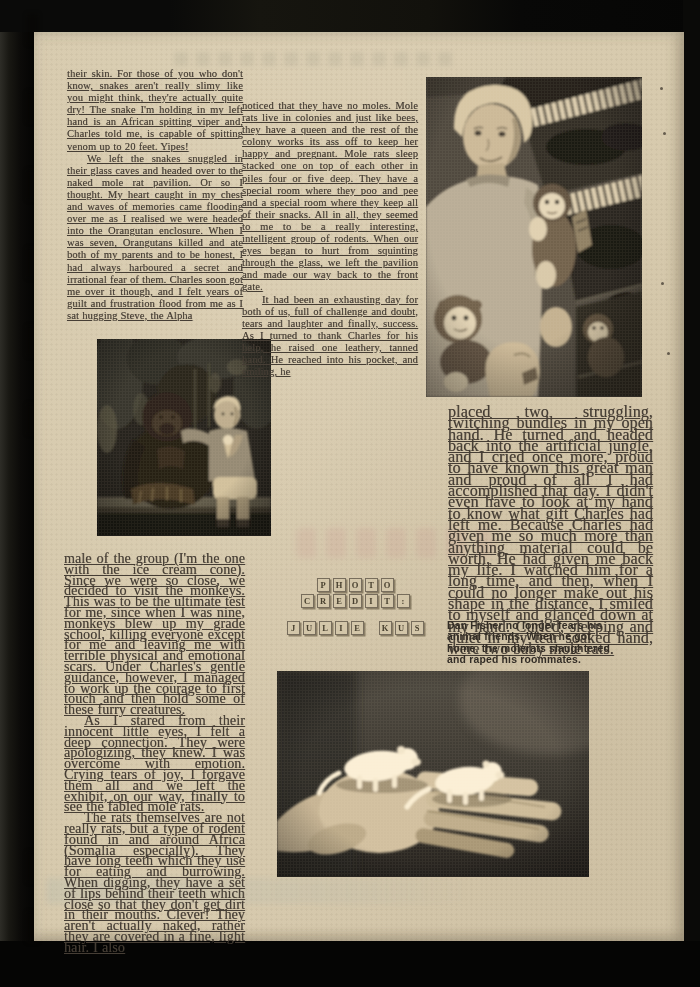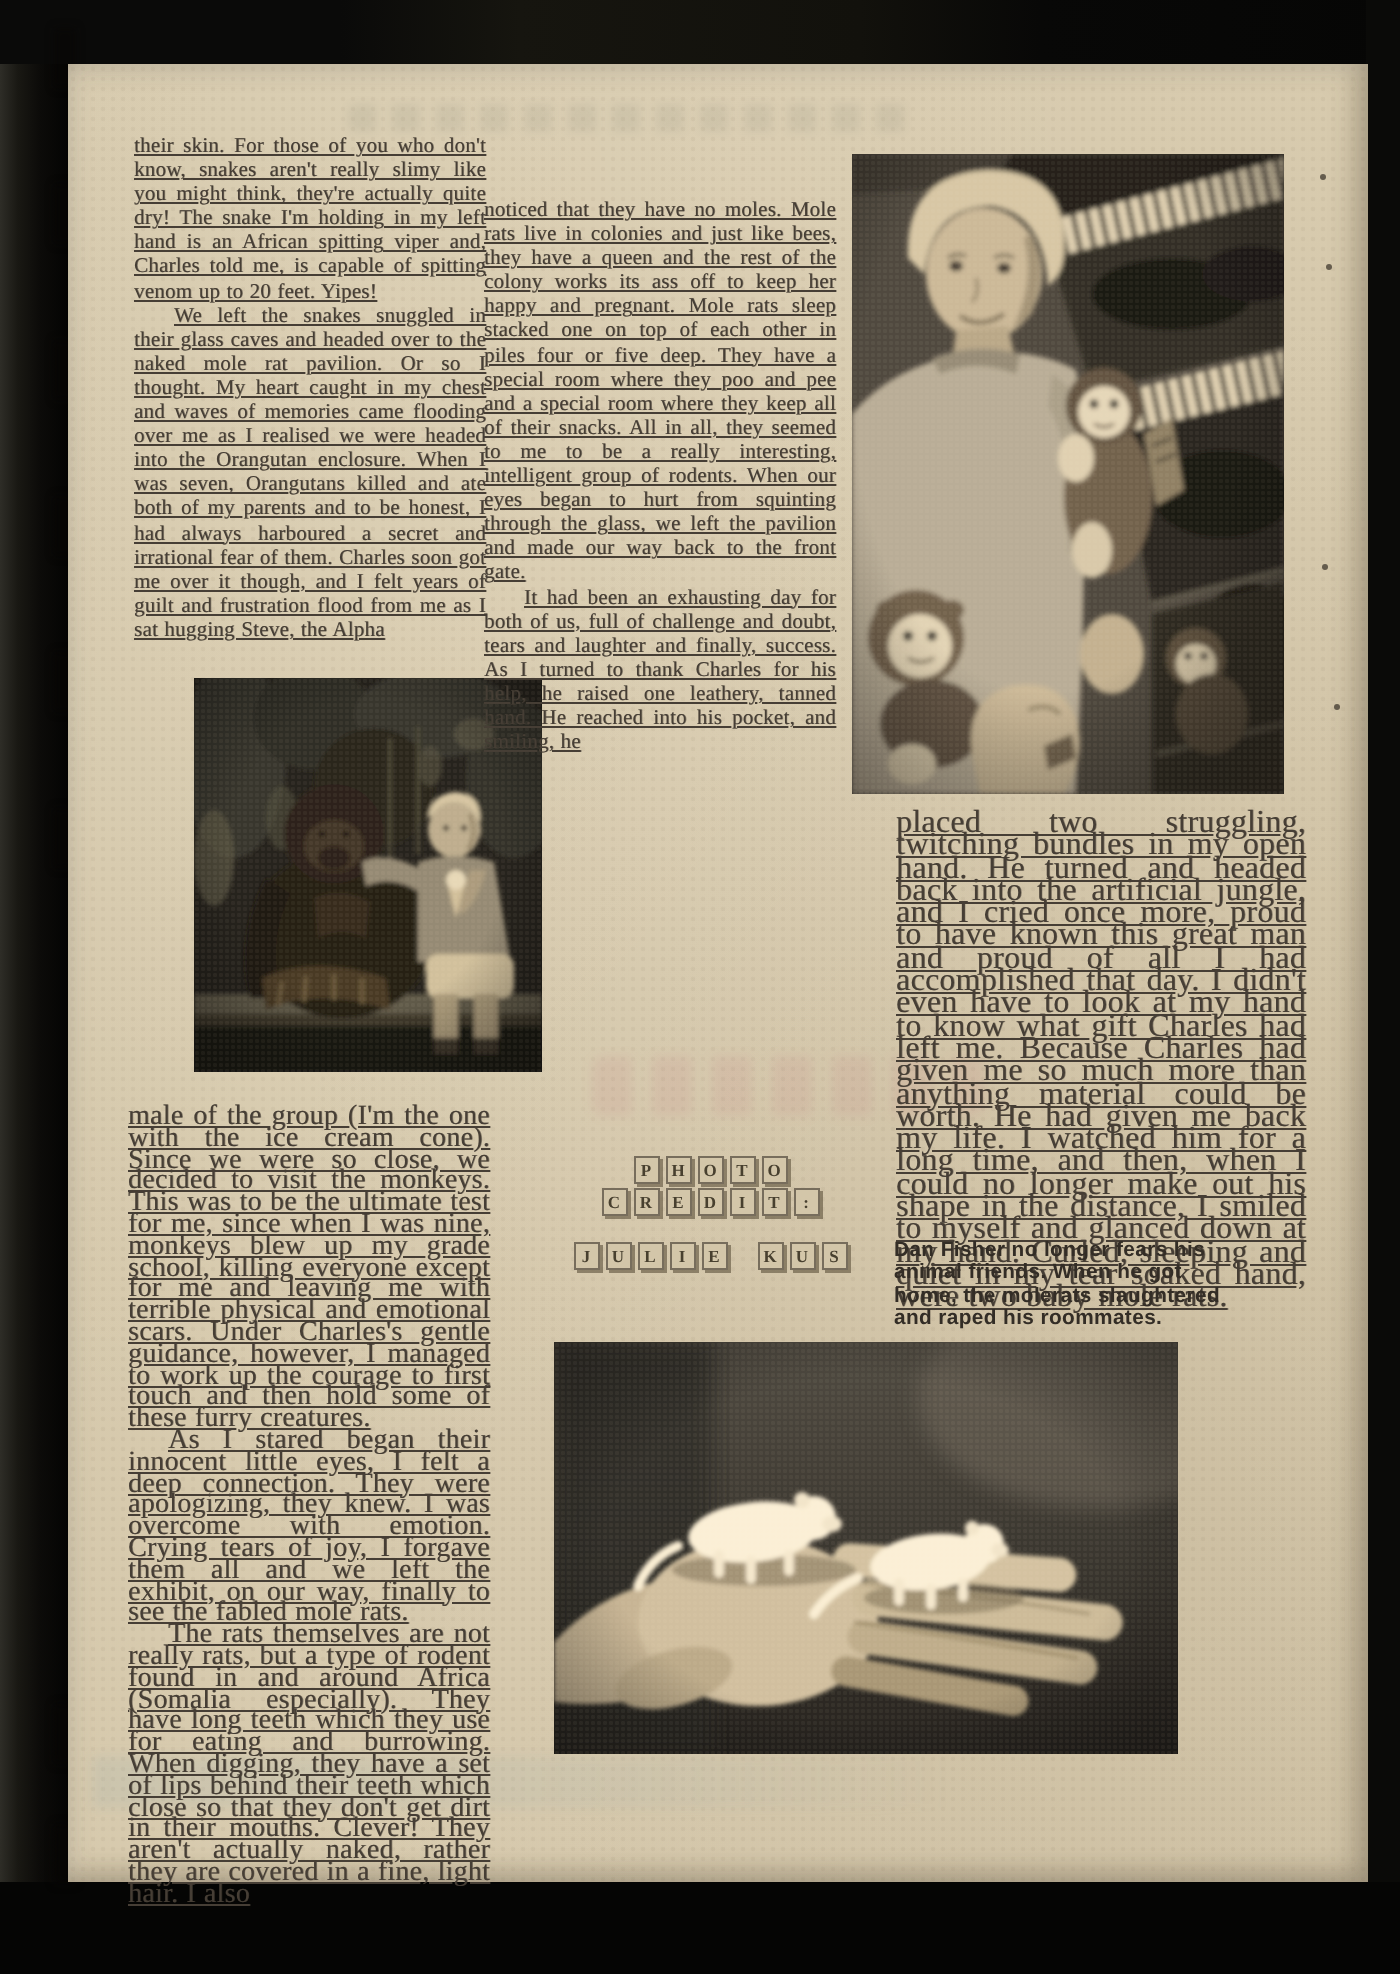--- a/index.html
+++ b/index.html
@@ -249,21 +249,21 @@
           <rect x="140" y="158" width="12" height="26" fill="#a89878"></rect>
         <rect x="120" y="180" width="12" height="8" fill="#3a3226"></rect>
           <rect x="140" y="180" width="12" height="8" fill="#3a3226"></rect>
       </g>
       <rect width="174" height="197" fill="url(#pb-vig)"></rect>
     </svg>
   </div>
 
   <div class="tcol c1b">
     <p>male of the group (I'm the one with the ice cream cone).  Since we were so close, we decided to visit the monkeys.  This was to be the ultimate test for me, since when I was nine, monkeys blew up my grade school, killing everyone except for me and leaving me with terrible physical and emotional scars.  Under Charles's gentle guidance, however, I managed to work up the courage to first touch and then hold some of these furry creatures.</p>
-    <p>As I stared began their innocent little eyes, I felt a deep connection. They were apologizing, they knew. I was overcome with emotion. Crying tears of joy, I forgave them all and we left the exhibit, on our way, finally to see the fabled mole rats.</p>
+    <p>As I stared from their innocent little eyes, I felt a deep connection. They were apologizing, they knew. I was overcome with emotion. Crying tears of joy, I forgave them all and we left the exhibit, on our way, finally to see the fabled mole rats.</p>
     <p>The rats themselves are not really rats, but a type of rodent found in and around Africa (Somalia especially).  They have long teeth which they use for eating and burrowing.  When digging, they have a set of lips behind their teeth which close so that they don't get dirt in their mouths.  Clever!  They aren't actually naked, rather they are covered in a fine, light hair.  I also</p>
   </div>
 
   <div class="tcol c3">
     <p>placed two struggling, twitching bundles in my open hand.  He turned and headed back into the artificial jungle, and I cried once more, proud to have known this great man and proud of all I had accomplished that day.  I didn't even have to look at my hand to know what gift Charles had left me. Because Charles had given me so much more than anything material could be worth.  He had given me back my life. I watched him for a long time, and then, when I could no longer make out his shape in the distance, I smiled to myself and glanced down at my hand.  Curled, sleeping and quiet in my tear soaked hand, were two baby mole rats.</p>
   </div>
 
   <div class="caption">Dan Fisher no longer fears his
 animal friends.  When he got
 home, the molerats slaughtered

